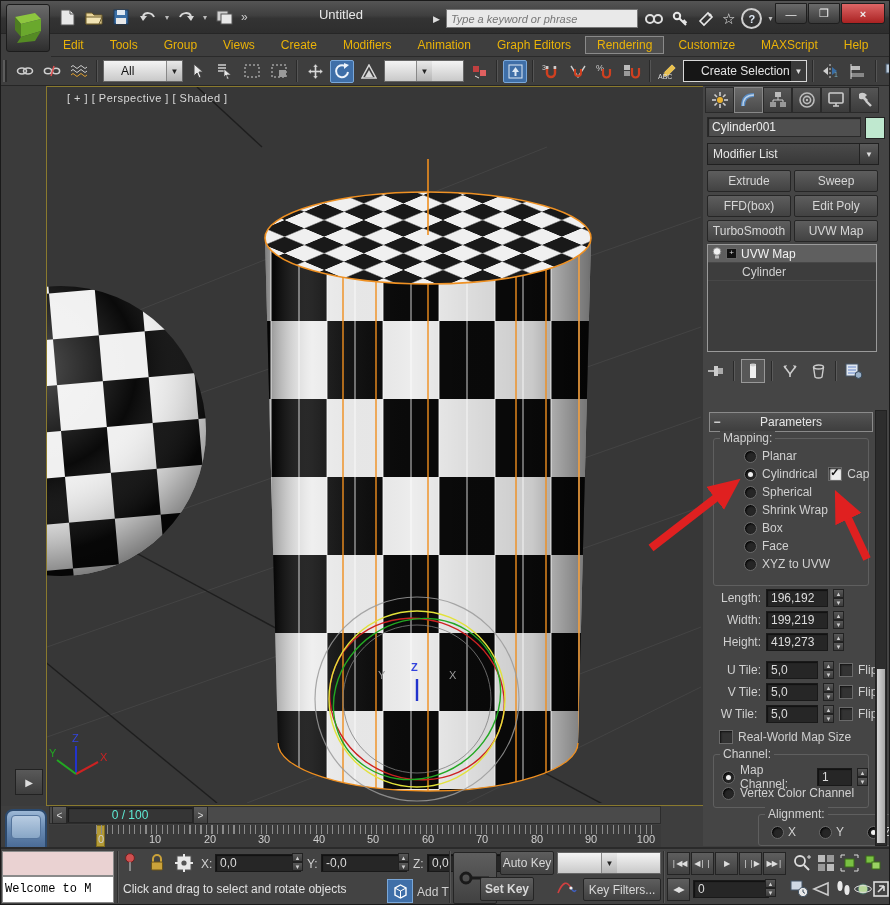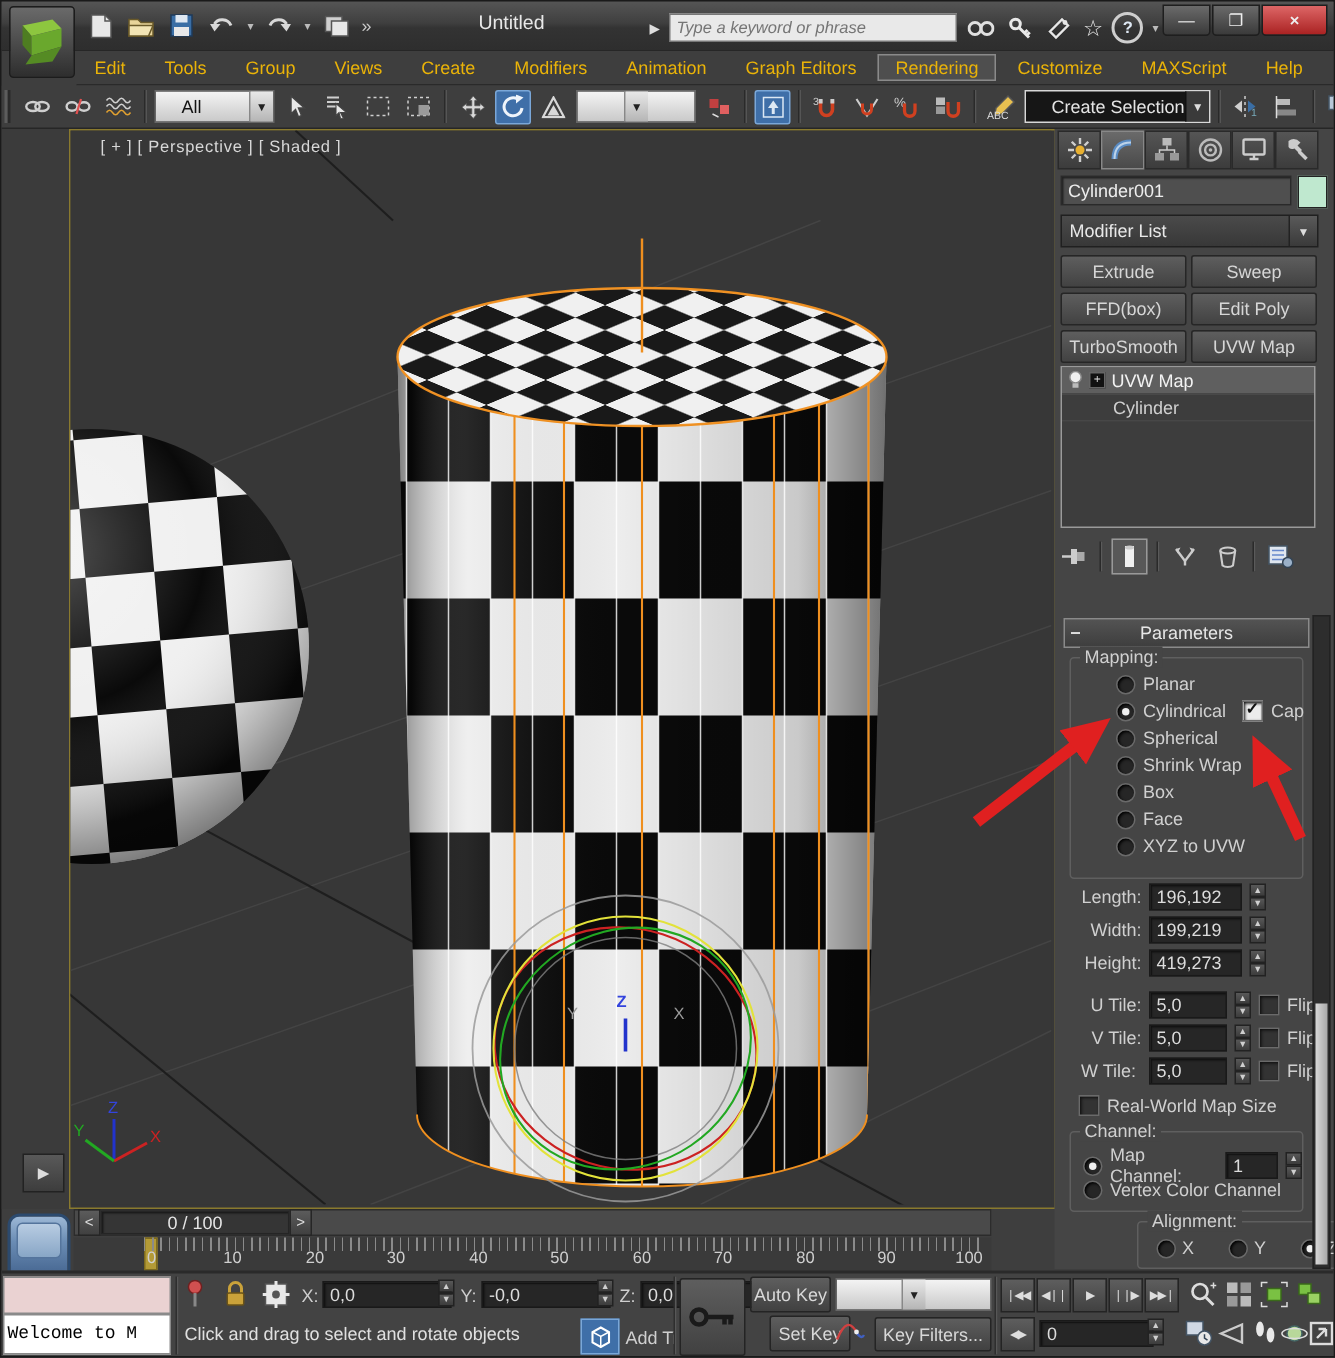--- a/index.html
+++ b/index.html
@@ -99,21 +99,21 @@
   .spin i{flex:1;background:linear-gradient(#585858,#3c3c3c);border:1px solid #222;color:#cfcfcf;font-size:6px;
     font-style:normal;display:flex;align-items:center;justify-content:center;}
   .pscroll{position:absolute;left:172px;top:324px;width:10px;height:434px;background:#2d2d2d;border:1px solid #222;}
   .pthumb{position:absolute;left:1px;top:258px;width:8px;height:174px;background:linear-gradient(90deg,#d8d8d8,#a8a8a8);}
   
   .tlrow{position:absolute;left:48px;top:805px;width:612px;height:18px;background:#4a4a4a;border:1px solid #2c2c2c;
     box-sizing:border-box;display:flex;align-items:center;}
   .tlbtn{width:13px;height:16px;background:linear-gradient(#5c5c5c,#404040);border:1px solid #262626;color:#ddd;
     display:flex;align-items:center;justify-content:center;font-size:10px;flex:none;}
   .tlval{width:124px;height:14px;background:#353535;border:1px solid #252525;box-shadow:inset 1px 1px 1px #1a1a1a;
-    color:#e5e5e5;text-align:center;flex:none;}
+    color:#5eead4;text-align:center;flex:none;}
   .ruler{position:absolute;left:48px;top:824px;width:612px;height:22px;background:#3a3a3a;border-bottom:1px solid #2a2a2a;}
   .rticks{position:absolute;left:47px;top:0;width:560px;height:9px;
     background:repeating-linear-gradient(90deg,#8a8a8a 0 1px,transparent 1px 5.5px);}
   .rlabel{position:absolute;top:8px;transform:translateX(-50%);color:#cfcfcf;font-size:11px;}
   .marker{position:absolute;left:47px;top:0;width:9px;height:22px;background:#b39a36;border:1px solid #7d6a1e;box-sizing:border-box;}
   
   .statusbar{position:absolute;left:0;top:846px;width:890px;height:59px;background:#434343;border-top:2px solid #2a2a2a;}
   .lp{position:absolute;left:1px;top:2px;width:112px;height:25px;background:#ead2d2;border:1px solid #8a8a8a;box-sizing:border-box;}
   .lw{position:absolute;left:1px;top:27px;width:112px;height:27px;background:#fff;border:1px solid #8a8a8a;
     box-sizing:border-box;color:#000;font-family:"Liberation Mono",monospace;font-size:12px;line-height:25px;
@@ -840,21 +840,21 @@
     <span class="abs" style="left:416px;top:36px;color:#cfcfcf;">Add Ti</span>
 
     <div class="sbsep" style="left:448px;"></div>
     <div class="sbtn" style="left:452px;top:3px;width:42px;height:50px;">
       <svg width="32" height="16" viewBox="0 0 32 16">
           <circle cx="7" cy="8" r="5" fill="none" stroke="#1a1a1a" stroke-width="3"></circle>
           <path d="M12,8 H30 M24,8 v5 M28,8 v5" stroke="#1a1a1a" stroke-width="3"></path>
         </svg>
       </div>
     <div class="sbtn" style="left:499px;top:2px;width:52px;height:22px;">Auto Key</div>
-    <div class="sbtn" style="left:512px;top:28px;width:52px;height:22px;">Set Key</div>
+    <div class="sbtn" style="left:479px;top:28px;width:52px;height:22px;font-weight:bold;">Set Key</div>
     <div class="dd" style="position:absolute;left:556px;top:3px;width:102px;flex-direction:column;">
       <span class="ddt">Selected</span>
       <span class="dda">▼</span>
     </div>
     <span class="abs" style="left:556px;top:30px;">
       <svg width="20" height="18" viewBox="0 0 20 18">
           <path d="M1,14 C6,2 10,2 14,9" fill="none" stroke="#d04040" stroke-width="1.6"></path>
           <path d="M14,9 C16,13 18,13 19,11" fill="none" stroke="#4060c0" stroke-width="1.6"></path>
           <circle cx="14" cy="9" r="1.6" fill="#eee"></circle>
         </svg></span>

